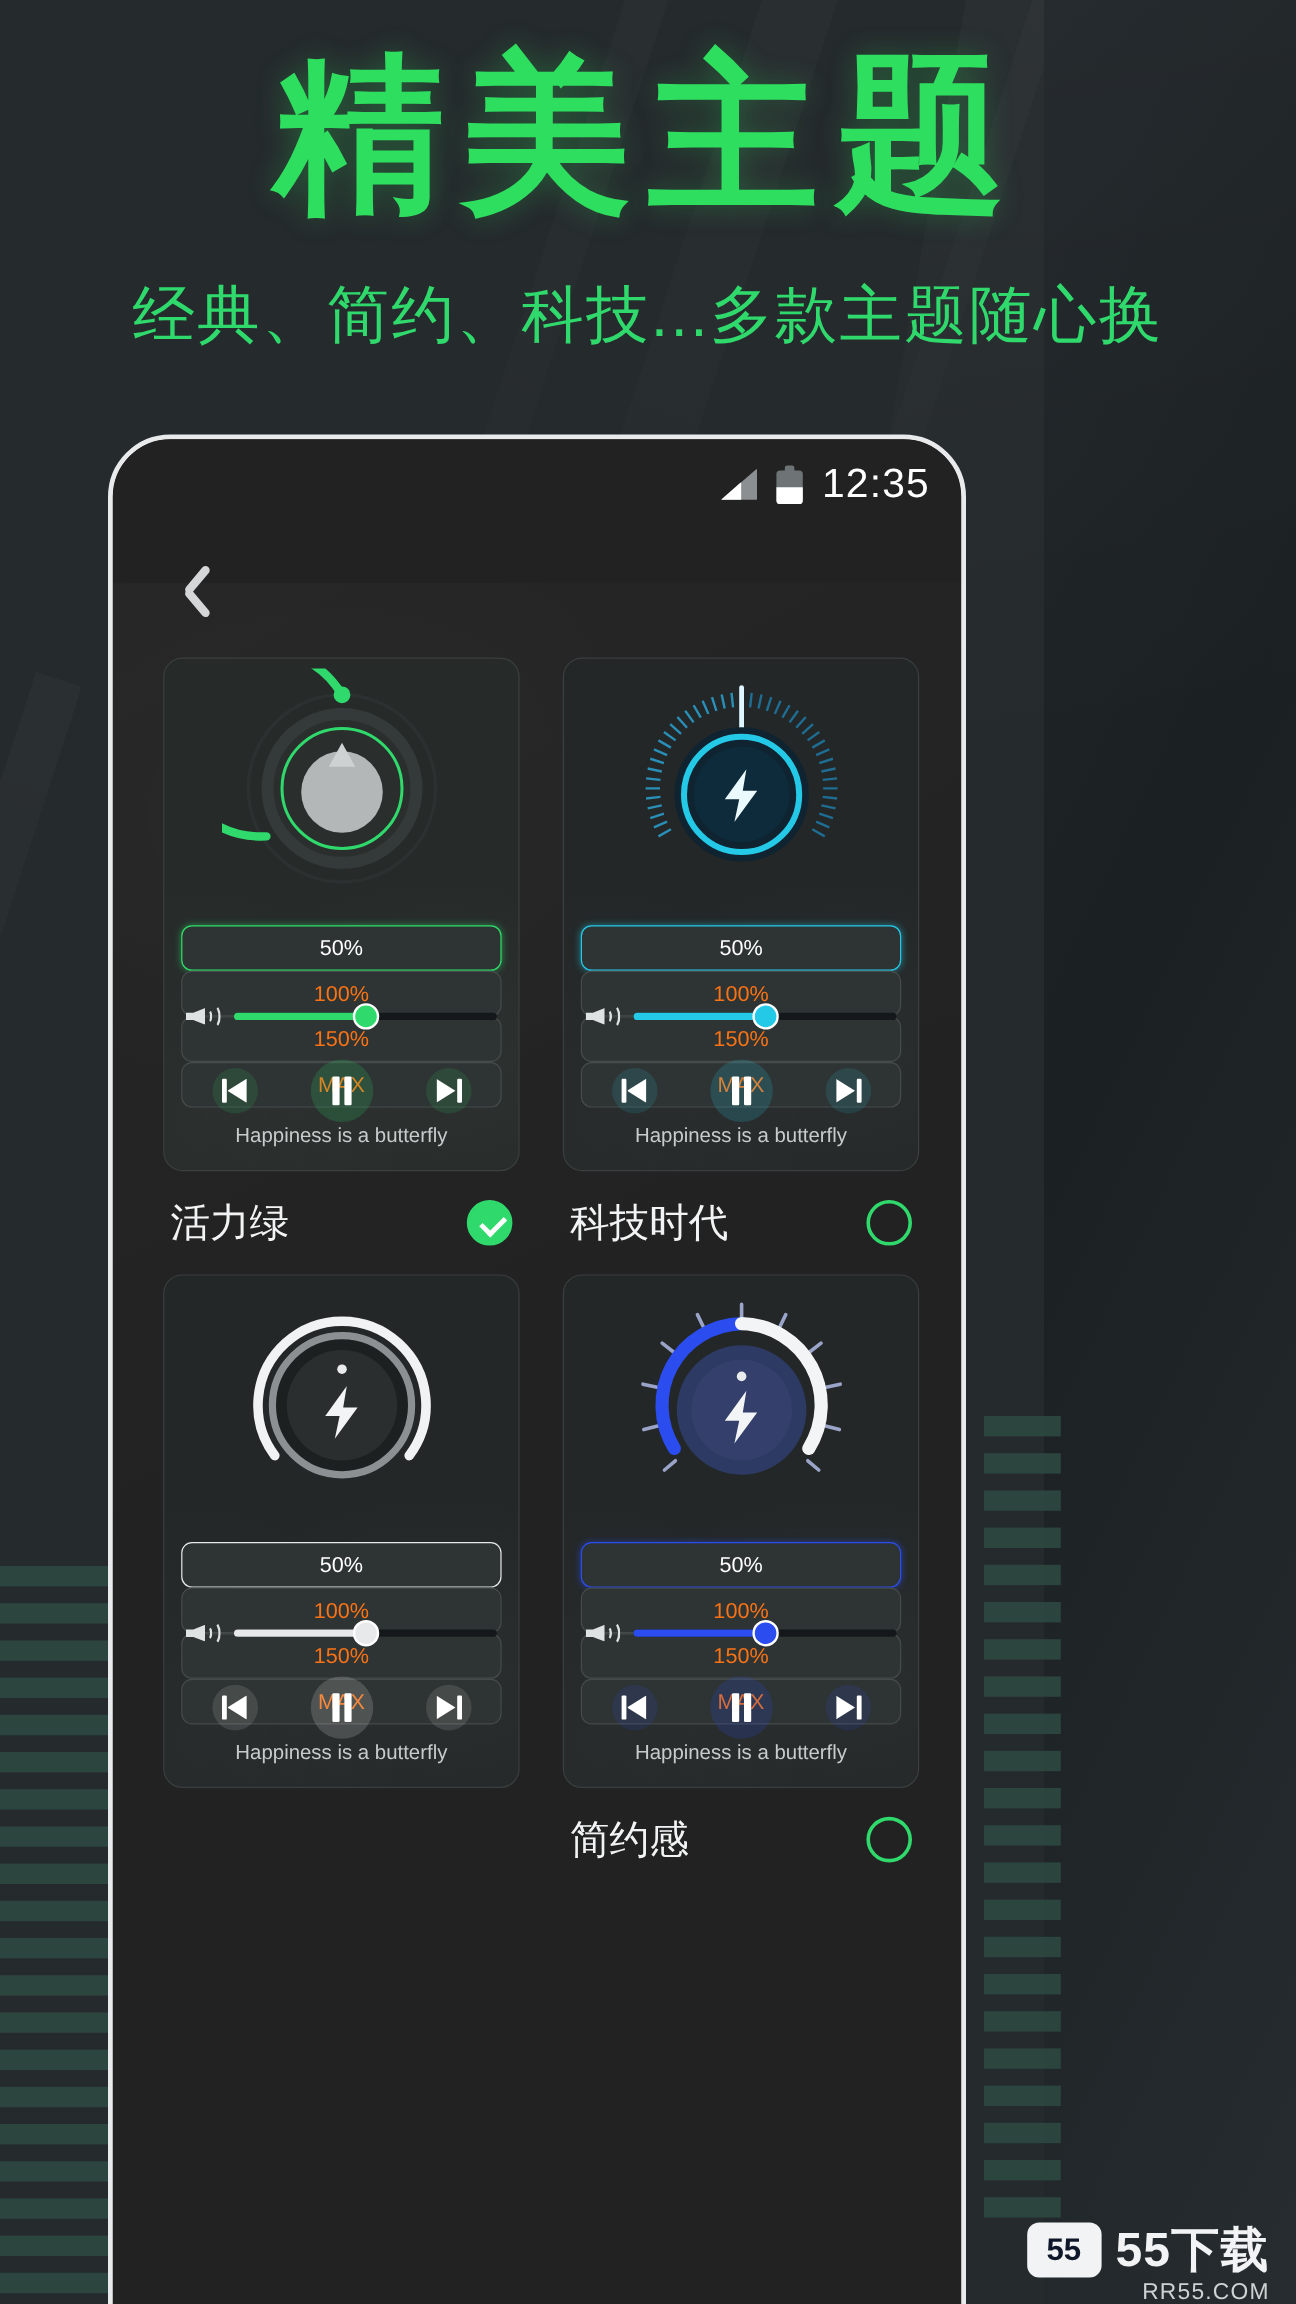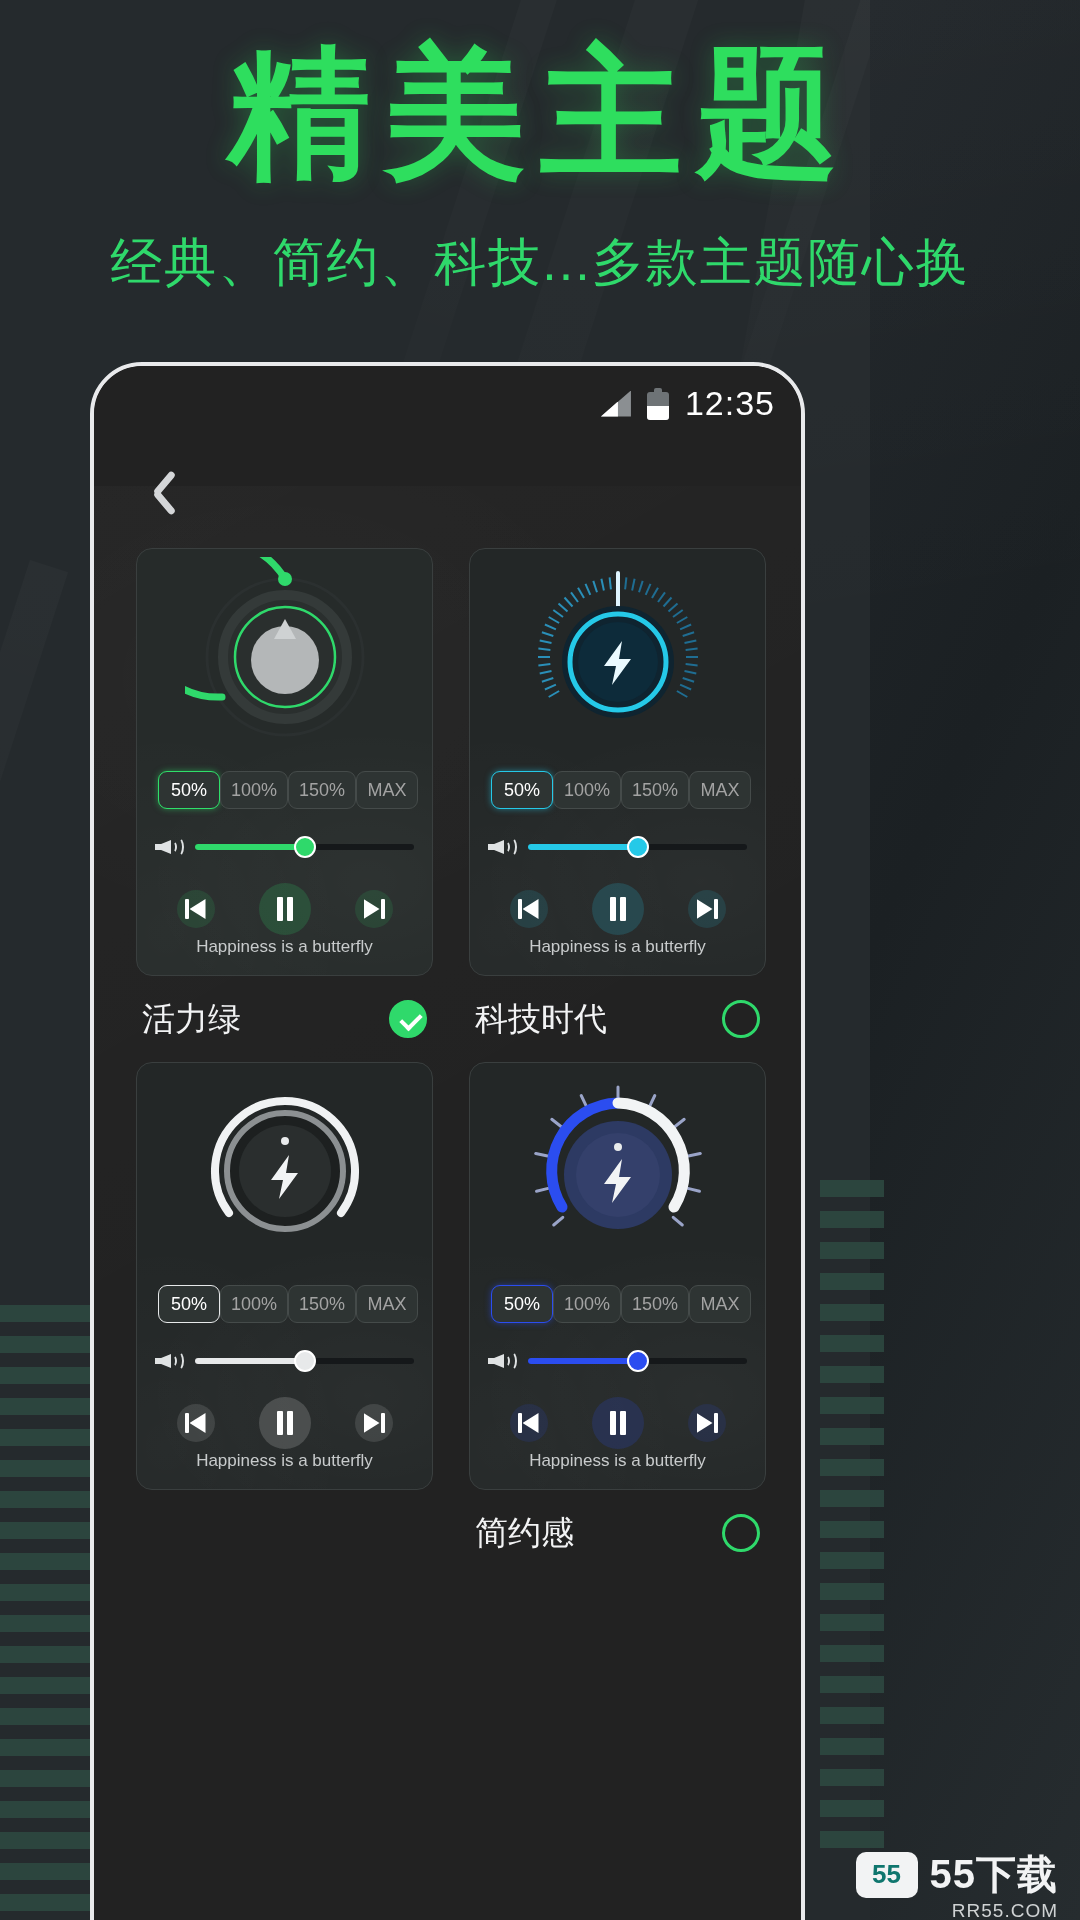--- a/index.html
+++ b/index.html
@@ -112,25 +112,25 @@
     pointer-events:none;
   }
 
   
   .knobwrap{ position:absolute; left:0; top:8px; width:100%; height:210px; display:flex; justify-content:center; }
   .knob{ position:relative; width:200px; height:200px; }
 
   
   .presets{
     position:absolute; left:14px; top:222px; width:calc(100% - 28px);
-    display:flex; justify-content:flex-end;
+    display:flex; justify-content:center;flex-direction:column;
   }
   .preset{
     min-width:62px; height:38px; border-radius:9px; background:#2e3433;
-    border:1px solid #454b4a; color:#a3a3a3; font-size:18px;
+    border:1px solid #454b4a; color:#f97316; font-size:18px;
     display:flex; align-items:center; justify-content:center; padding:0 10px;
   }
   .preset.sel-green{ border-color:#2fe06a; color:#ffffff; box-shadow:0 0 6px rgba(47,224,106,.5); }
   .preset.sel-cyan{ border-color:#25c9e8; color:#ffffff; box-shadow:0 0 6px rgba(37,201,232,.5); }
   .preset.sel-white{ border-color:#e7e9ea; color:#ffffff; }
   .preset.sel-blue{ border-color:#2b4df0; color:#ffffff; box-shadow:0 0 6px rgba(43,77,240,.5); }
 
   
   .volrow{ position:absolute; left:18px; top:286px; width:calc(100% - 36px); display:flex; align-items:center; gap:14px; }
   .spk{ position:relative; width:26px; height:24px; flex:0 0 26px; }
@@ -177,21 +177,21 @@
   .radio{ width:38px; height:38px; border-radius:50%; border:3px solid #2fd96b; position:relative; }
   .radio.on{ background:#2fd96b; border-color:#2fd96b; }
   .radio.on:after{
     content:""; position:absolute; left:9px; top:10px; width:16px; height:9px;
     border-left:4px solid #fff; border-bottom:4px solid #fff; transform:rotate(-45deg);
   }
 
   
   .wm{ position:absolute; right:22px; bottom:18px; display:flex; align-items:center; gap:12px; }
   .wm-badge{
-    width:62px; height:46px; border-radius:10px; background:#f2f3f4; color:#0f766e;
+    width:62px; height:46px; border-radius:10px; background:#f2f3f4; color:#0f172a;
     display:flex; align-items:center; justify-content:center; font-size:26px; font-weight:bold;
   }
   .wm-main{ color:#f2f3f4; font-size:40px; font-weight:bold; letter-spacing:1px; }
   .wm-sub{ position:absolute; right:22px; bottom:-2px; color:#cfd2d3; font-size:19px; letter-spacing:1px; }
 </style>
 </head>
 <body>
 
 <div id="bg-diagonals">
   <div class="d" style="left:560px;top:-120px;width:34px;height:900px;"></div>

